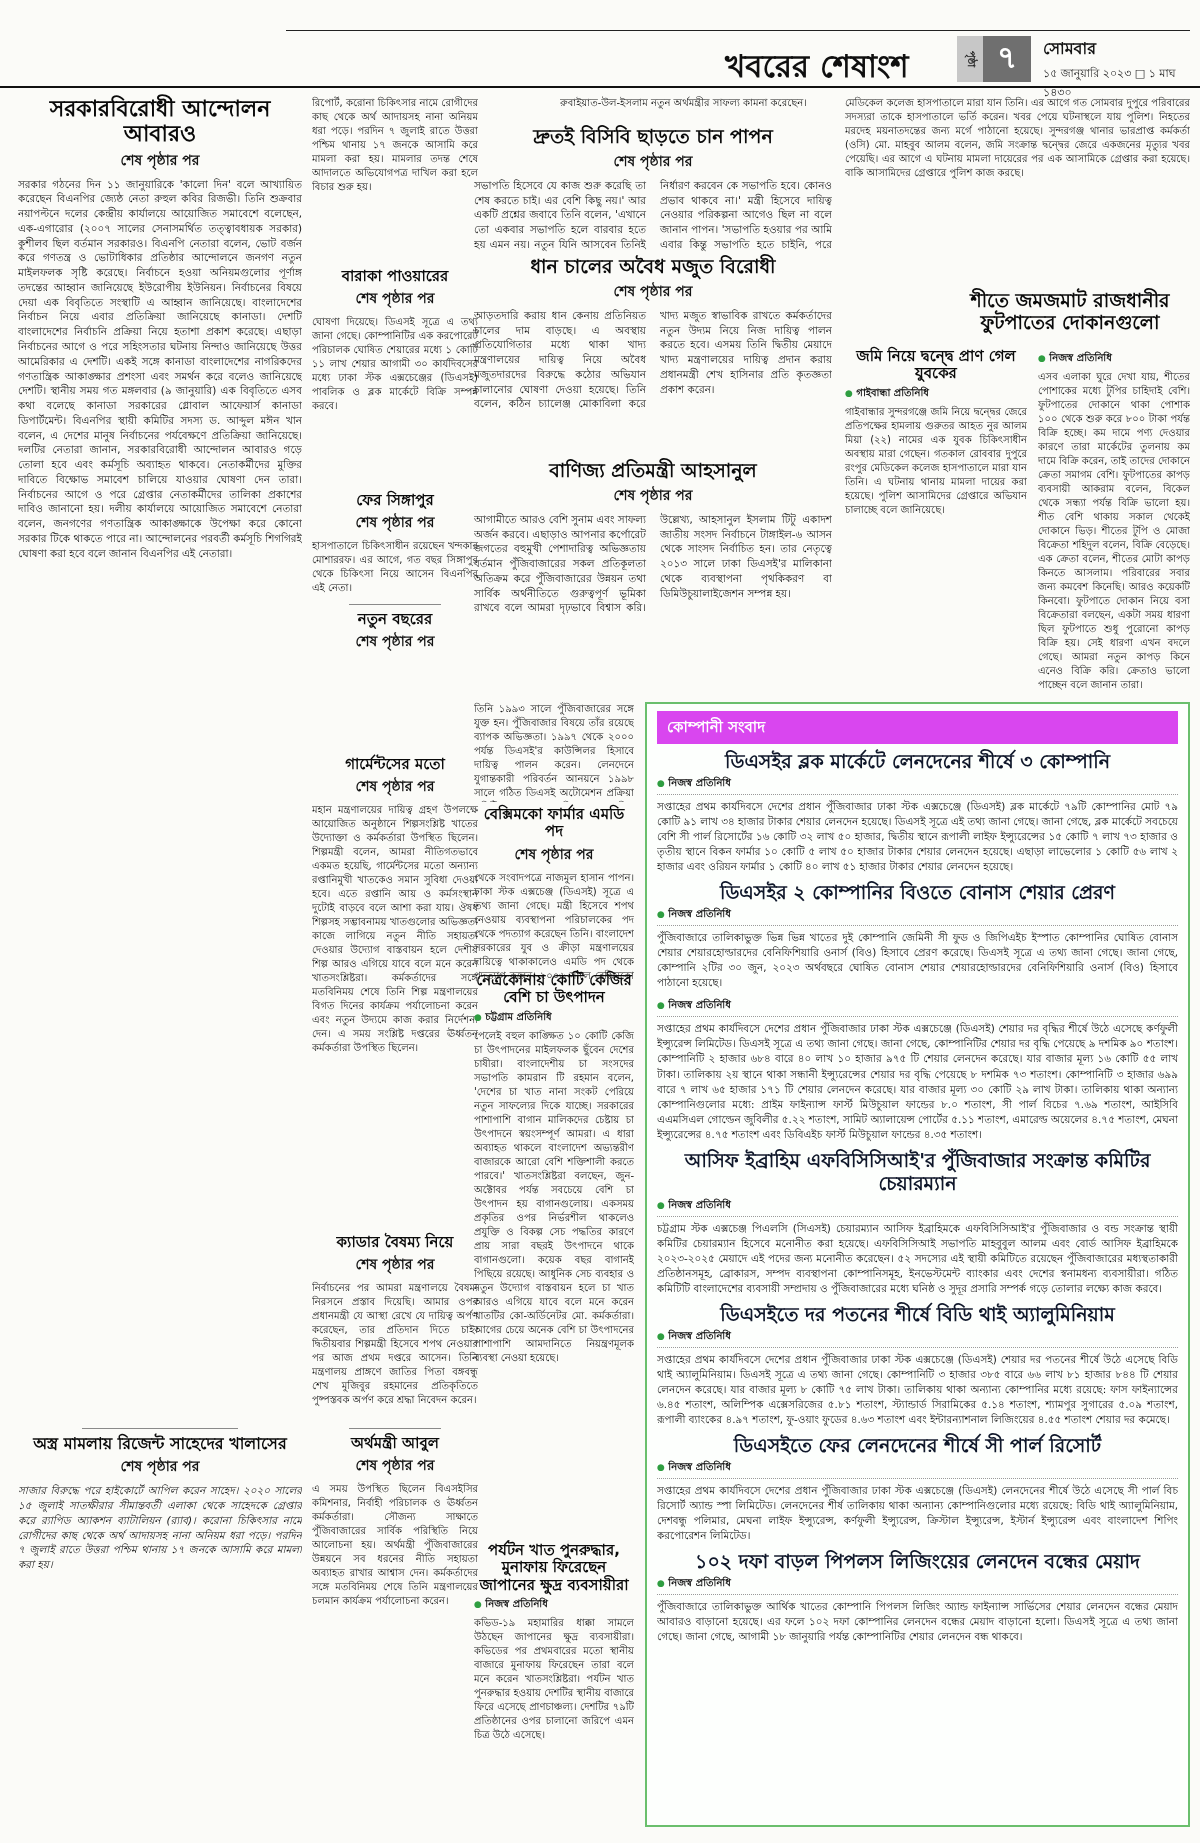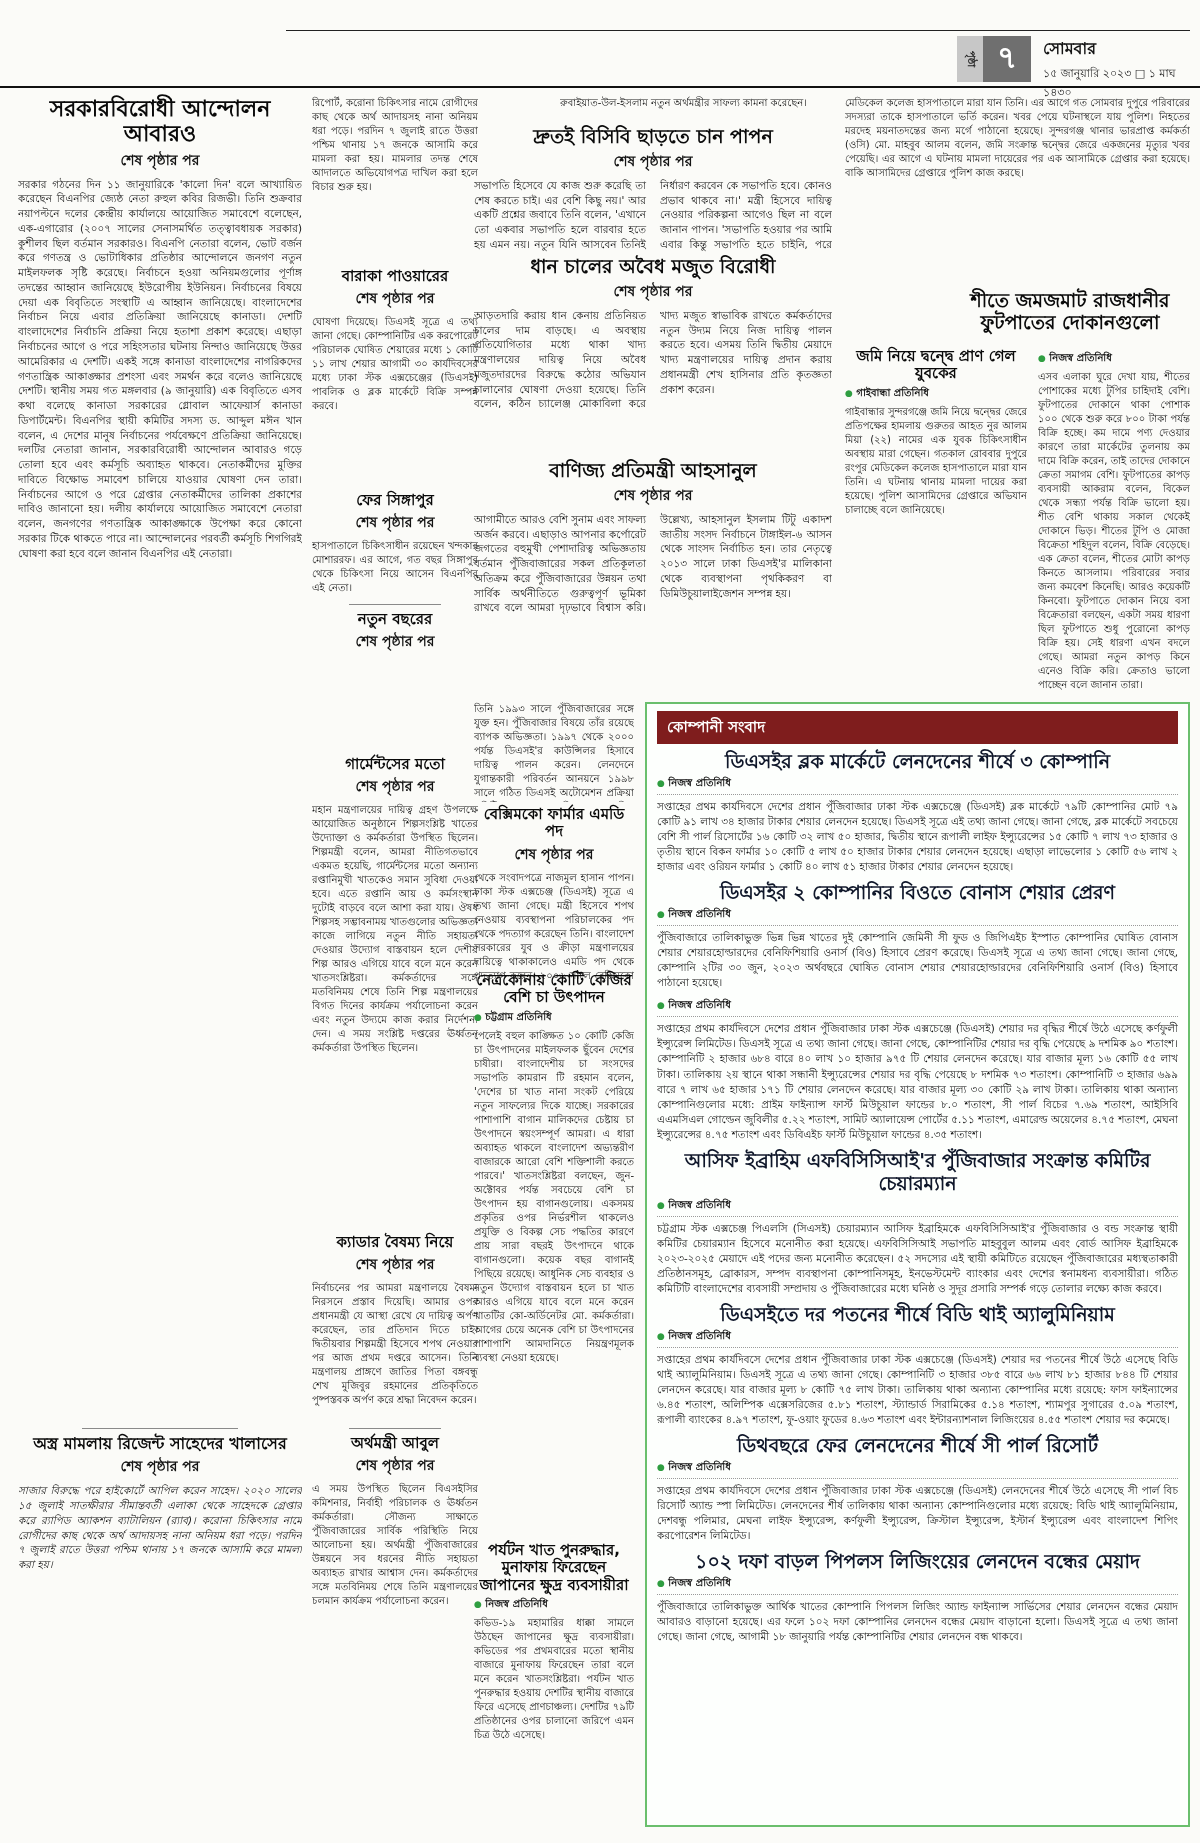--- a/index.html
+++ b/index.html
@@ -27,35 +27,36 @@
   .cont{font-size:14px;font-weight:bold;text-align:center;margin:2px 0 4px 0;}
   .byline{font-size:10px;font-weight:bold;margin:2px 0 3px 0;}
   .byline .dot{color:#2f9e41;font-size:9px;}
   .body{font-size:10.4px;line-height:1.42;text-align:justify;overflow:hidden;}
   .body.small{font-size:10px;line-height:1.4;}
   .cols2{column-count:2;column-gap:14px;}
   .sep{border-top:1px solid #8a8a8a;width:55%;margin:6px auto;}
   
   .cbox{position:absolute;left:645px;top:702px;width:545px;height:1125px;
         border:2.5px solid #6abf6d;background:#fdfffd;padding:7px 10px;box-sizing:border-box;overflow:hidden;}
-  .cbanner{background:#7f1d1d;color:#ffffff;font-size:15px;font-weight:900;
+  .cbanner{background:#d946ef;color:#ffffff;font-size:15px;font-weight:900;
         padding:4px 10px;margin:0 0 6px 0;}
   .c-art{margin-bottom:7px;}
   .c-hl{font-size:19px;font-weight:900;text-align:center;line-height:1.2;color:#0f172a;}
   .c-by{font-size:10px;font-weight:bold;margin:2px 0 1px 0;}
   .c-by .dot{color:#2f9e41;font-size:9px;}
   .c-rule{border-bottom:1px dotted #9a9a9a;margin:2px 0 4px 0;}
   .c-body{font-size:10.4px;line-height:1.45;text-align:justify;overflow:hidden;}
 </style>
 </head>
 <body>
 
 <div class="abs" style="left:0;top:0;width:1200px;height:88px;">
   <div class="topline"></div>
   <div class="headrule"></div>
+  <div class="abs section-title" style="left:725px;top:42px;">খবরের শেষাংশ</div>
   <div class="abs pagebox-label" style="left:957px;top:36px;">পৃষ্ঠা</div>
   <div class="abs pagebox-num" style="left:983px;top:36px;">৭</div>
   <div class="abs" style="left:1043px;top:36px;">
     <div class="day">সোমবার</div>
     <div class="date">১৫ জানুয়ারি ২০২৩ □ ১ মাঘ ১৪৩০</div>
   </div>
 </div>
 
 <div class="abs" style="left:18px;top:96px;width:284px;height:1328px;">
   <div class="hl hl-xl">সরকারবিরোধী আন্দোলন আবারও</div>
@@ -181,21 +182,21 @@
   </div>
 
   <div class="c-art">
     <div class="c-hl">ডিএসইতে দর পতনের শীর্ষে বিডি থাই অ্যালুমিনিয়াম</div>
     <div class="c-by"><span class="dot">●</span> <span>নিজস্ব প্রতিনিধি</span></div>
     <div class="c-rule"></div>
     <div class="c-body" style="max-height:92px;">সপ্তাহের প্রথম কার্যদিবসে দেশের প্রধান পুঁজিবাজার ঢাকা স্টক এক্সচেঞ্জে (ডিএসই) শেয়ার দর পতনের শীর্ষে উঠে এসেছে বিডি থাই অ্যালুমিনিয়াম। ডিএসই সূত্রে এ তথ্য জানা গেছে। কোম্পানিটি ৩ হাজার ৩৮৫ বারে ৬৬ লাখ ৮১ হাজার ৮৪৪ টি শেয়ার লেনদেন করেছে। যার বাজার মূল্য ৮ কোটি ৭৫ লাখ টাকা। তালিকায় থাকা অন্যান্য কোম্পানির মধ্যে রয়েছে: ফাস ফাইন্যান্সের ৬.৪৫ শতাংশ, অলিম্পিক এক্সেসরিজের ৫.৮১ শতাংশ, স্ট্যান্ডার্ড সিরামিকের ৫.১৪ শতাংশ, শ্যামপুর সুগারের ৫.০৯ শতাংশ, রূপালী ব্যাংকের ৪.৯৭ শতাংশ, ফু-ওয়াং ফুডের ৪.৬৩ শতাংশ এবং ইন্টারন্যাশনাল লিজিংয়ের ৪.৫৫ শতাংশ শেয়ার দর কমেছে।</div>
   </div>
 
   <div class="c-art">
-    <div class="c-hl">ডিথবছরে ফের লেনদেনের শীর্ষে সী পার্ল রিসোর্ট</div>
+    <div class="c-hl">ডিএসইতে ফের লেনদেনের শীর্ষে সী পার্ল রিসোর্ট</div>
     <div class="c-by"><span class="dot">●</span> <span>নিজস্ব প্রতিনিধি</span></div>
     <div class="c-rule"></div>
     <div class="c-body" style="max-height:76px;">সপ্তাহের প্রথম কার্যদিবসে দেশের প্রধান পুঁজিবাজার ঢাকা স্টক এক্সচেঞ্জে (ডিএসই) লেনদেনের শীর্ষে উঠে এসেছে সী পার্ল বিচ রিসোর্ট অ্যান্ড স্পা লিমিটেড। লেনদেনের শীর্ষ তালিকায় থাকা অন্যান্য কোম্পানিগুলোর মধ্যে রয়েছে: বিডি থাই অ্যালুমিনিয়াম, দেশবন্ধু পলিমার, মেঘনা লাইফ ইন্স্যুরেন্স, কর্ণফুলী ইন্স্যুরেন্স, ক্রিস্টাল ইন্স্যুরেন্স, ইস্টার্ন ইন্স্যুরেন্স এবং বাংলাদেশ শিপিং করপোরেশন লিমিটেড।</div>
   </div>
 
   <div class="c-art">
     <div class="c-hl">১০২ দফা বাড়ল পিপলস লিজিংয়ের লেনদেন বন্ধের মেয়াদ</div>
     <div class="c-by"><span class="dot">●</span> <span>নিজস্ব প্রতিনিধি</span></div>
     <div class="c-rule"></div>
     <div class="c-body" style="max-height:76px;">পুঁজিবাজারে তালিকাভুক্ত আর্থিক খাতের কোম্পানি পিপলস লিজিং অ্যান্ড ফাইন্যান্স সার্ভিসের শেয়ার লেনদেন বন্ধের মেয়াদ আবারও বাড়ানো হয়েছে। এর ফলে ১০২ দফা কোম্পানির লেনদেন বন্ধের মেয়াদ বাড়ানো হলো। ডিএসই সূত্রে এ তথ্য জানা গেছে। জানা গেছে, আগামী ১৮ জানুয়ারি পর্যন্ত কোম্পানিটির শেয়ার লেনদেন বন্ধ থাকবে।</div>

